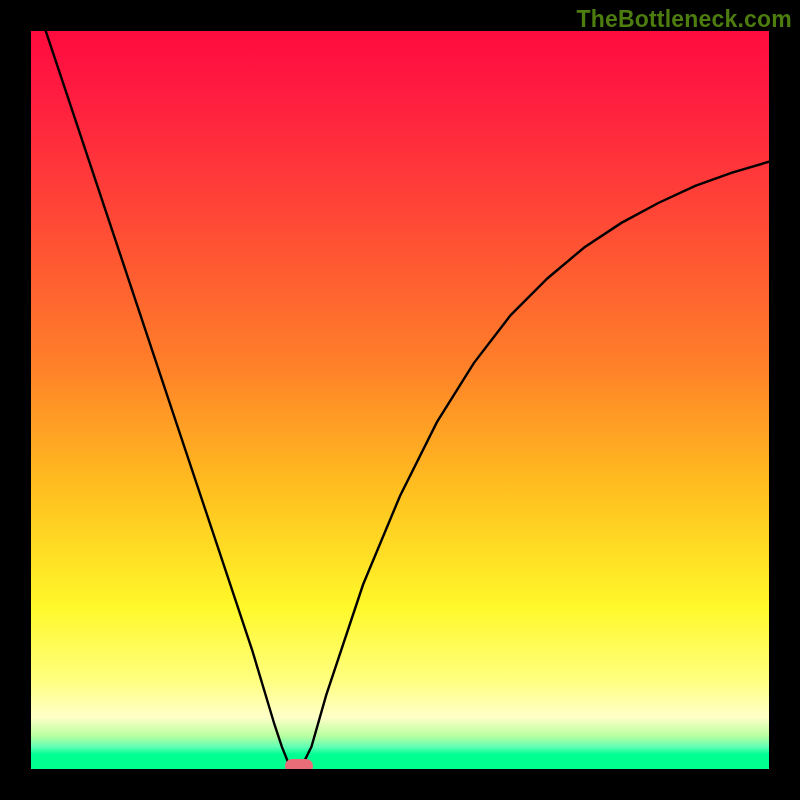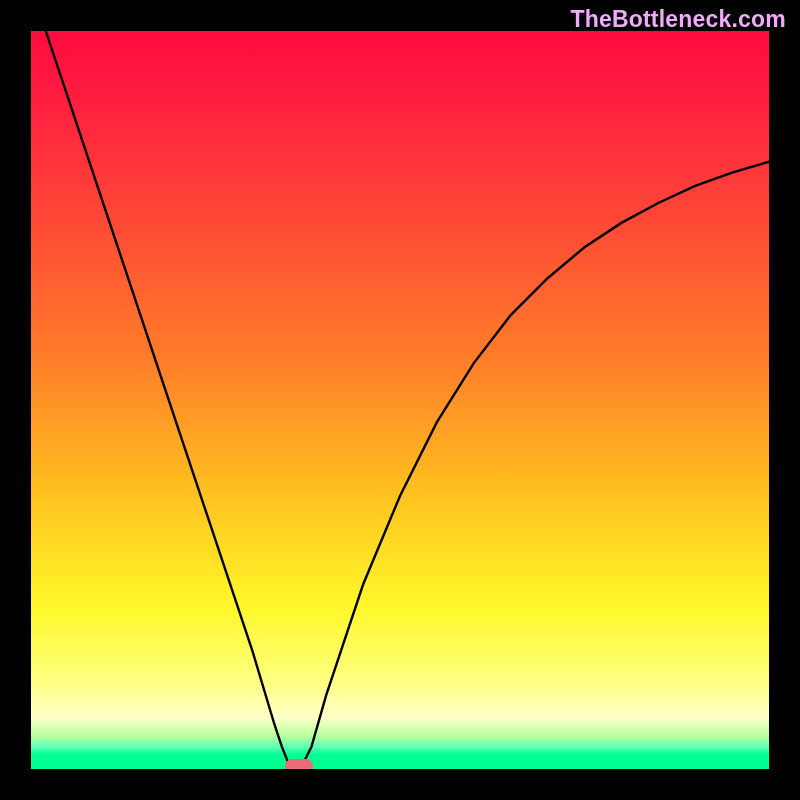--- a/index.html
+++ b/index.html
@@ -34,24 +34,24 @@
       #ffffc8 93%,
       #b9ff9f 95.5%,
       #60ffb5 97%,
       #00ff94 98%,
       #00ff8c 100%
     );
   }
   .watermark {
     position: absolute;
     top: 6px;
-    right: 14px;
+    right: 8px;
     font-size: 23px;
     font-weight: 600;
-    color: #f0abfc;
+    color: #4d7c0f;
     letter-spacing: 0.2px;
     user-select: none;
   }
   .marker {
     position: absolute;
     width: 28px;
     height: 14px;
     border-radius: 7px;
     background: #e96d78;
   }

